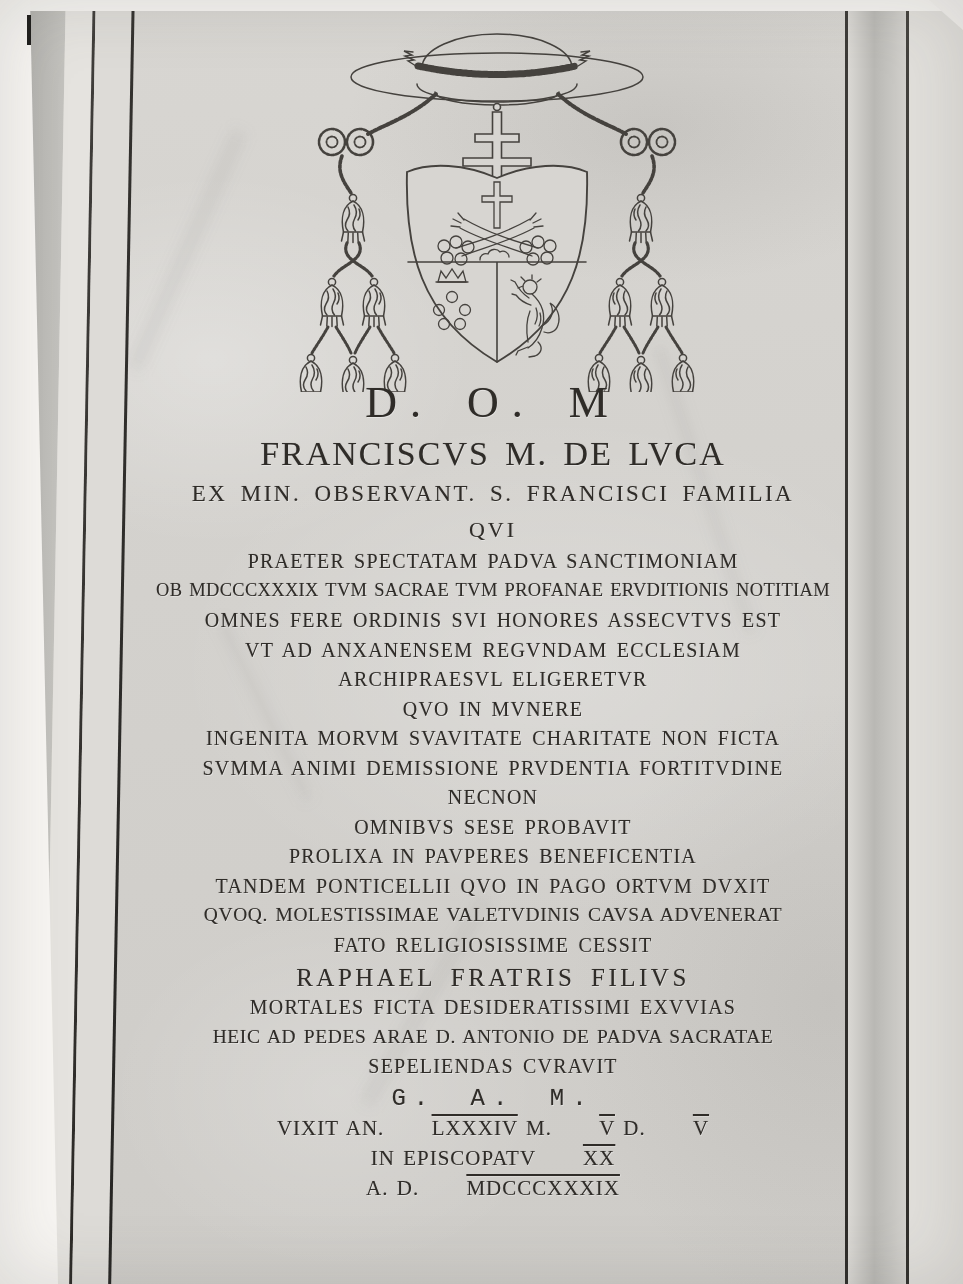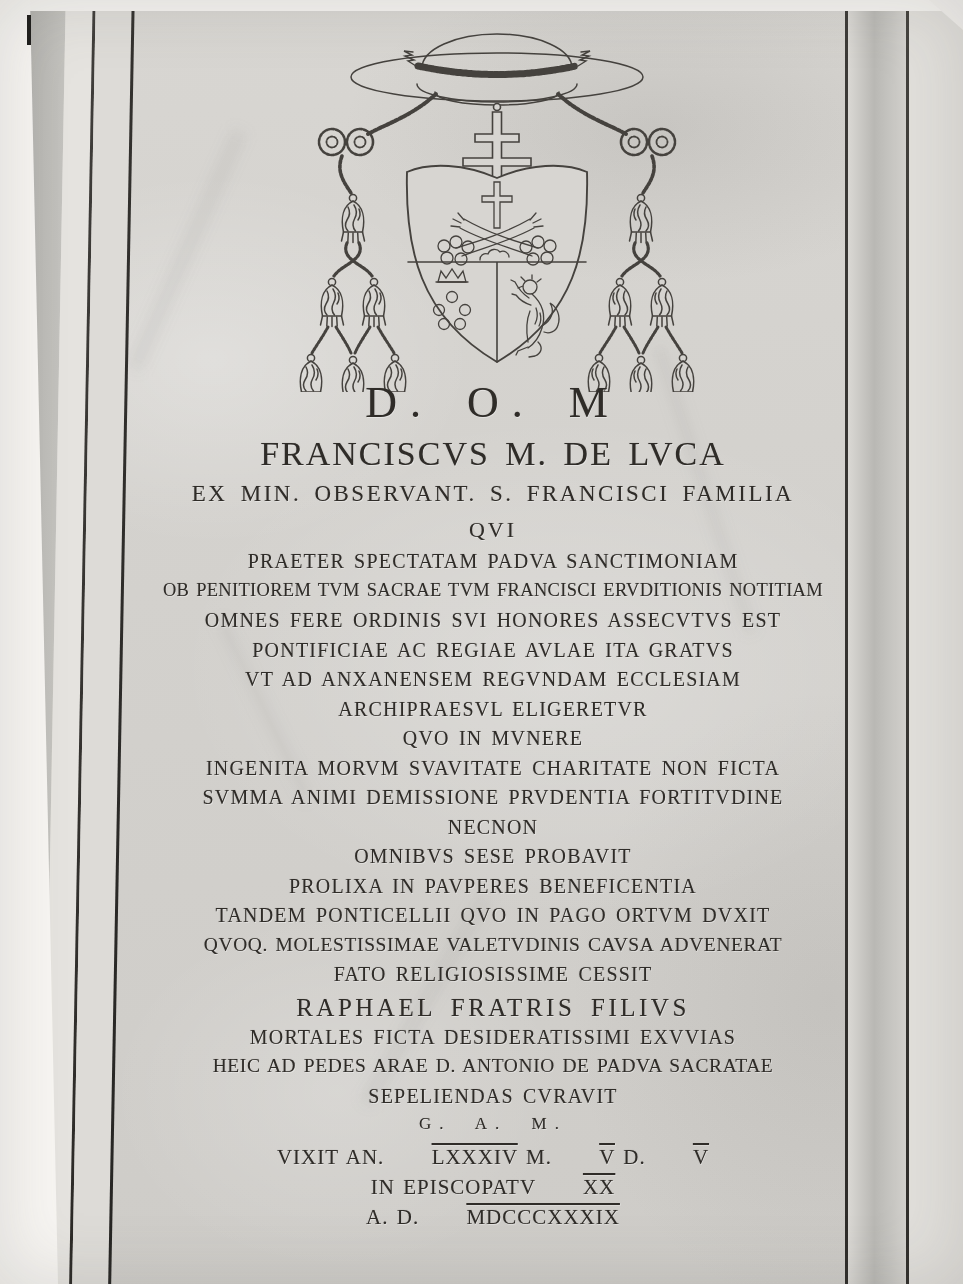--- a/index.html
+++ b/index.html
@@ -55,21 +55,21 @@
     text-shadow:0.6px 0.6px 0 rgba(255,255,255,.45), 0 0 1px rgba(47,44,40,.35);}
   .line{display:block;white-space:nowrap;height:29.5px;line-height:1.25;
     font-size:20px;letter-spacing:1.2px;word-spacing:3px;}
   .line.dom{height:58px;font-size:44px;letter-spacing:13px;word-spacing:9px;padding-top:3px;}
   .line.name{height:47px;font-size:34px;letter-spacing:2px;word-spacing:5px;}
   .line.sub{height:36px;font-size:23px;letter-spacing:2.5px;word-spacing:5px;}
   .line.mid{height:33px;font-size:22px;letter-spacing:3px;}
   .line.bodyXw{font-size:18.5px;letter-spacing:0.3px;word-spacing:2px;}
   .line.bodyW2{font-size:19.5px;letter-spacing:0.6px;word-spacing:2px;}
   .line.raphael{height:33px;font-size:25px;letter-spacing:3.5px;word-spacing:6px;}
-  .line.gam{height:31px;font-size:17px;letter-spacing:8px;word-spacing:12px;}
+  .line.gam{height:31px;font-size:24px;letter-spacing:8px;word-spacing:12px;font-family:Liberation Mono, monospace;}
   .line.roman{height:30px;font-size:21px;letter-spacing:1px;word-spacing:2px;}
   .ov{text-decoration:overline;text-decoration-thickness:1.5px;margin-left:39px;}
 
   
   .photo::after{content:"";position:absolute;inset:0;z-index:8;pointer-events:none;
     box-shadow:inset 0 0 70px rgba(90,88,84,.18);}
 </style>
 </head>
 <body>
 
@@ -196,23 +196,22 @@
       </g>
     </g>
   </svg>
 
   <div class="inscription">
       <div class="line dom"><span>D. O. M</span></div>
       <div class="line name"><span>FRANCISCVS M. DE LVCA</span></div>
       <div class="line sub"><span>EX MIN. OBSERVANT. S. FRANCISCI FAMILIA</span></div>
       <div class="line mid"><span>QVI</span></div>
       <div class="line body"><span>PRAETER SPECTATAM PADVA SANCTIMONIAM</span></div>
-      <div class="line bodyXw"><span>OB PENITIOREM TVM SACRAE TVM FRANCISCI ERVDITIONIS NOTITIAM</span></div>
+      <div class="line bodyXw"><span>OB MDCCCXXXIX TVM SACRAE TVM PROFANAE ERVDITIONIS NOTITIAM</span></div>
       <div class="line body"><span>OMNES FERE ORDINIS SVI HONORES ASSECVTVS EST</span></div>
-      <div class="line body"><span>PONTIFICIAE AC REGIAE AVLAE ITA GRATVS</span></div>
       <div class="line body"><span>VT AD ANXANENSEM REGVNDAM ECCLESIAM</span></div>
       <div class="line body"><span>ARCHIPRAESVL ELIGERETVR</span></div>
       <div class="line body"><span>QVO IN MVNERE</span></div>
       <div class="line body"><span>INGENITA MORVM SVAVITATE CHARITATE NON FICTA</span></div>
       <div class="line body"><span>SVMMA ANIMI DEMISSIONE PRVDENTIA FORTITVDINE</span></div>
       <div class="line body"><span>NECNON</span></div>
       <div class="line body"><span>OMNIBVS SESE PROBAVIT</span></div>
       <div class="line body"><span>PROLIXA IN PAVPERES BENEFICENTIA</span></div>
       <div class="line body"><span>TANDEM PONTICELLII QVO IN PAGO ORTVM DVXIT</span></div>
       <div class="line bodyW2"><span>QVOQ. MOLESTISSIMAE VALETVDINIS CAVSA ADVENERAT</span></div>

